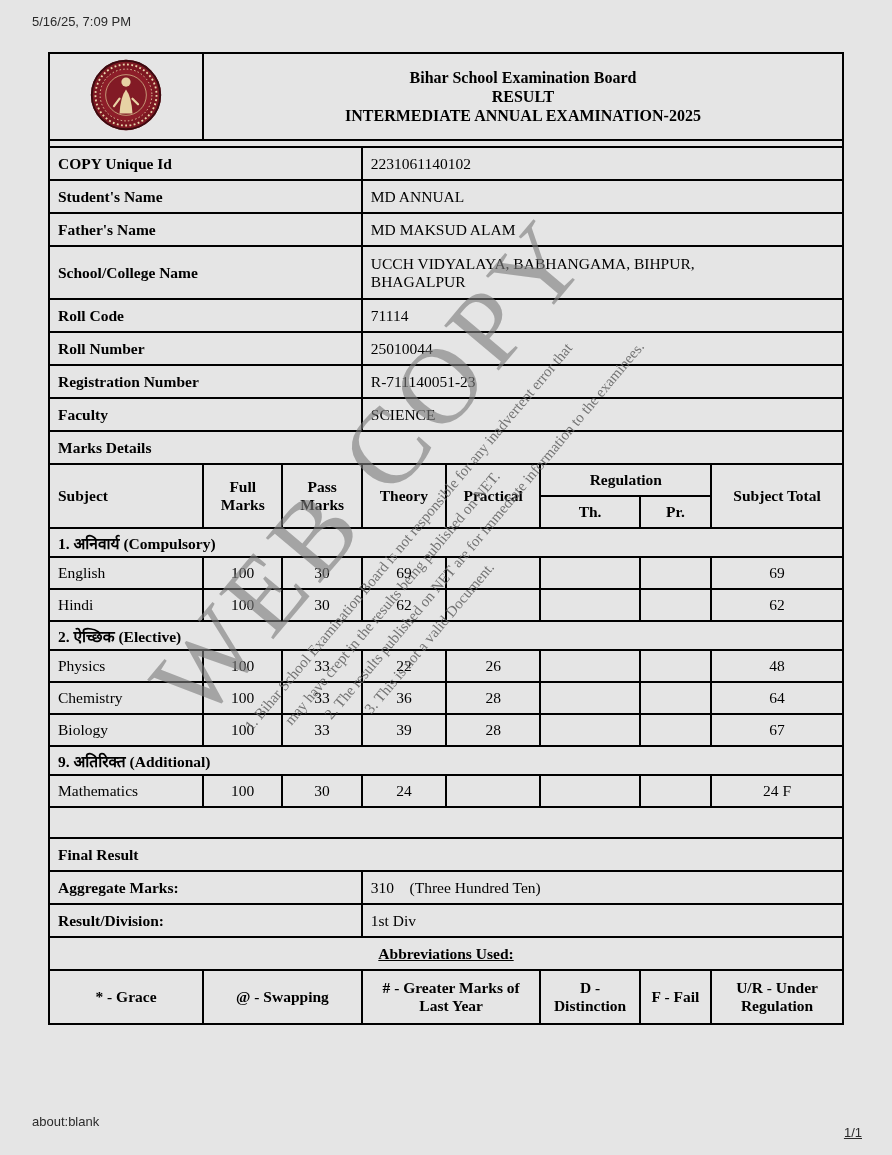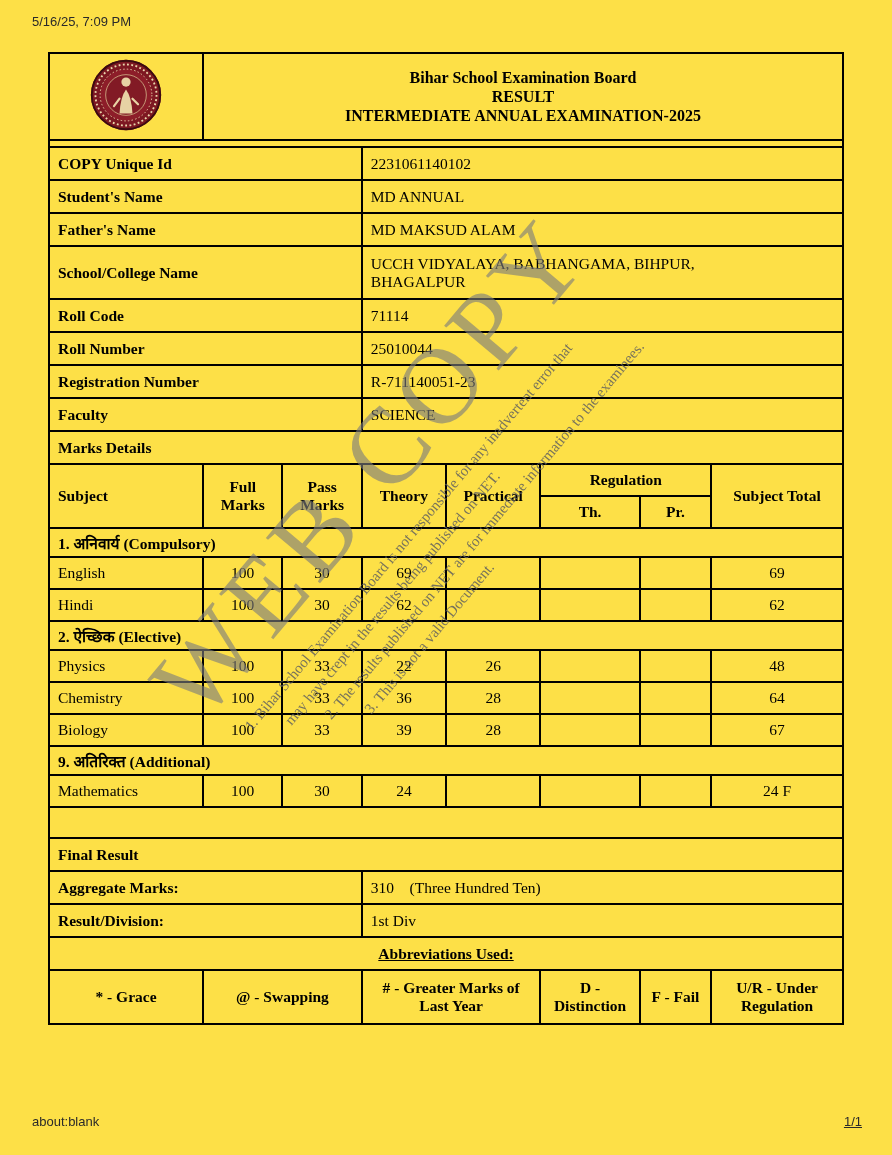--- a/index.html
+++ b/index.html
@@ -1,21 +1,21 @@
 <!DOCTYPE html>
 <html><head>
 <meta charset="utf-8">
 <style>
   html,body{margin:0;padding:0;background:#fff;}
-  #page{position:relative;width:892px;height:1155px;background:#fde047;overflow:hidden;
+  #page{position:relative;width:892px;height:1155px;background:#e5e5e5;overflow:hidden;
         font-family:"Liberation Serif","DejaVu Serif",serif;color:#000;}
   .chrome{font-family:"Liberation Sans","DejaVu Sans",sans-serif;font-size:13px;color:#2a2a2a;}
   #print-timestamp{position:absolute;left:32px;top:14px;}
   #footer-url{position:absolute;left:32px;bottom:26px;}
-  #footer-page{position:absolute;right:30px;bottom:26px;text-decoration:underline;}
+  #footer-page{position:absolute;right:30px;bottom:15px;text-decoration:underline;}
 
   table.result{position:absolute;left:48px;top:52px;width:796px;border-collapse:collapse;table-layout:fixed;}
   table.result td{border:2px solid #000;padding:2px 8px;font-size:15.5px;vertical-align:middle;
                   overflow:hidden;}
   td.lbl{font-weight:bold;}
   td.num{text-align:center;padding:2px 2px;}
   td.center{text-align:center;}
   tr.hdr td{height:81px;border-radius:25px;}
   tr.spacer td{height:5px;padding:0;}
   tr.detail td{height:27px;}

